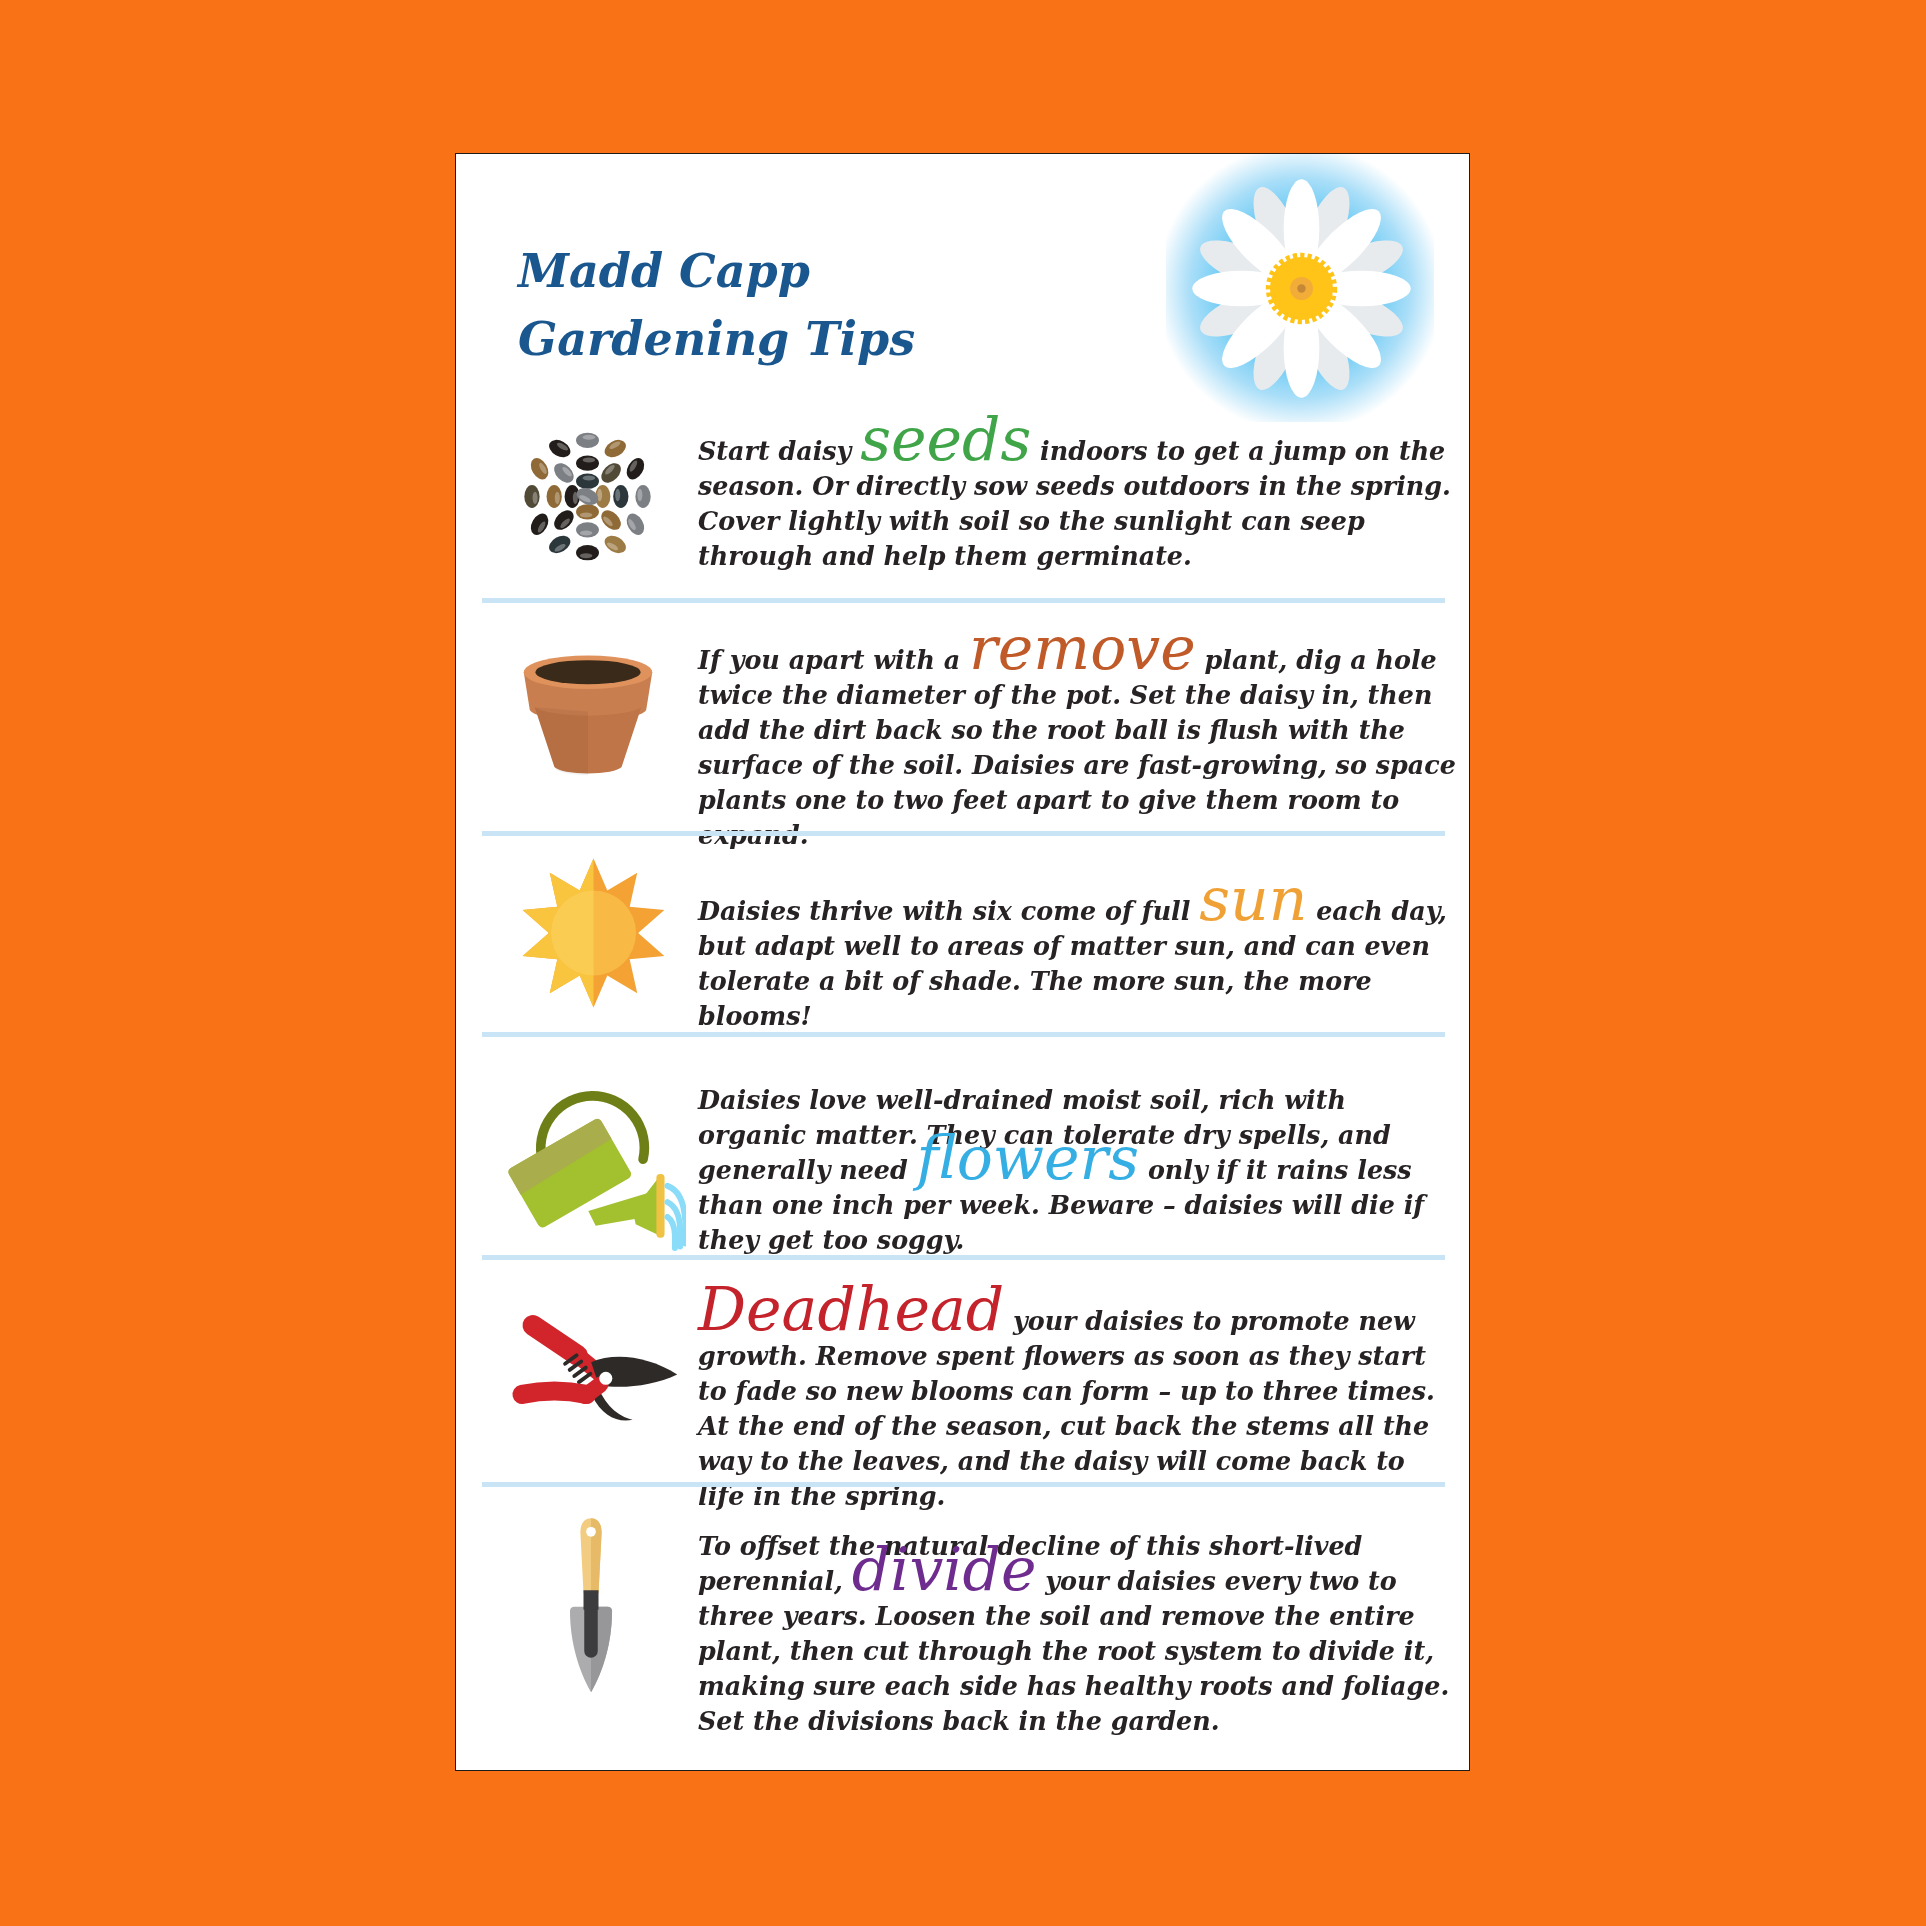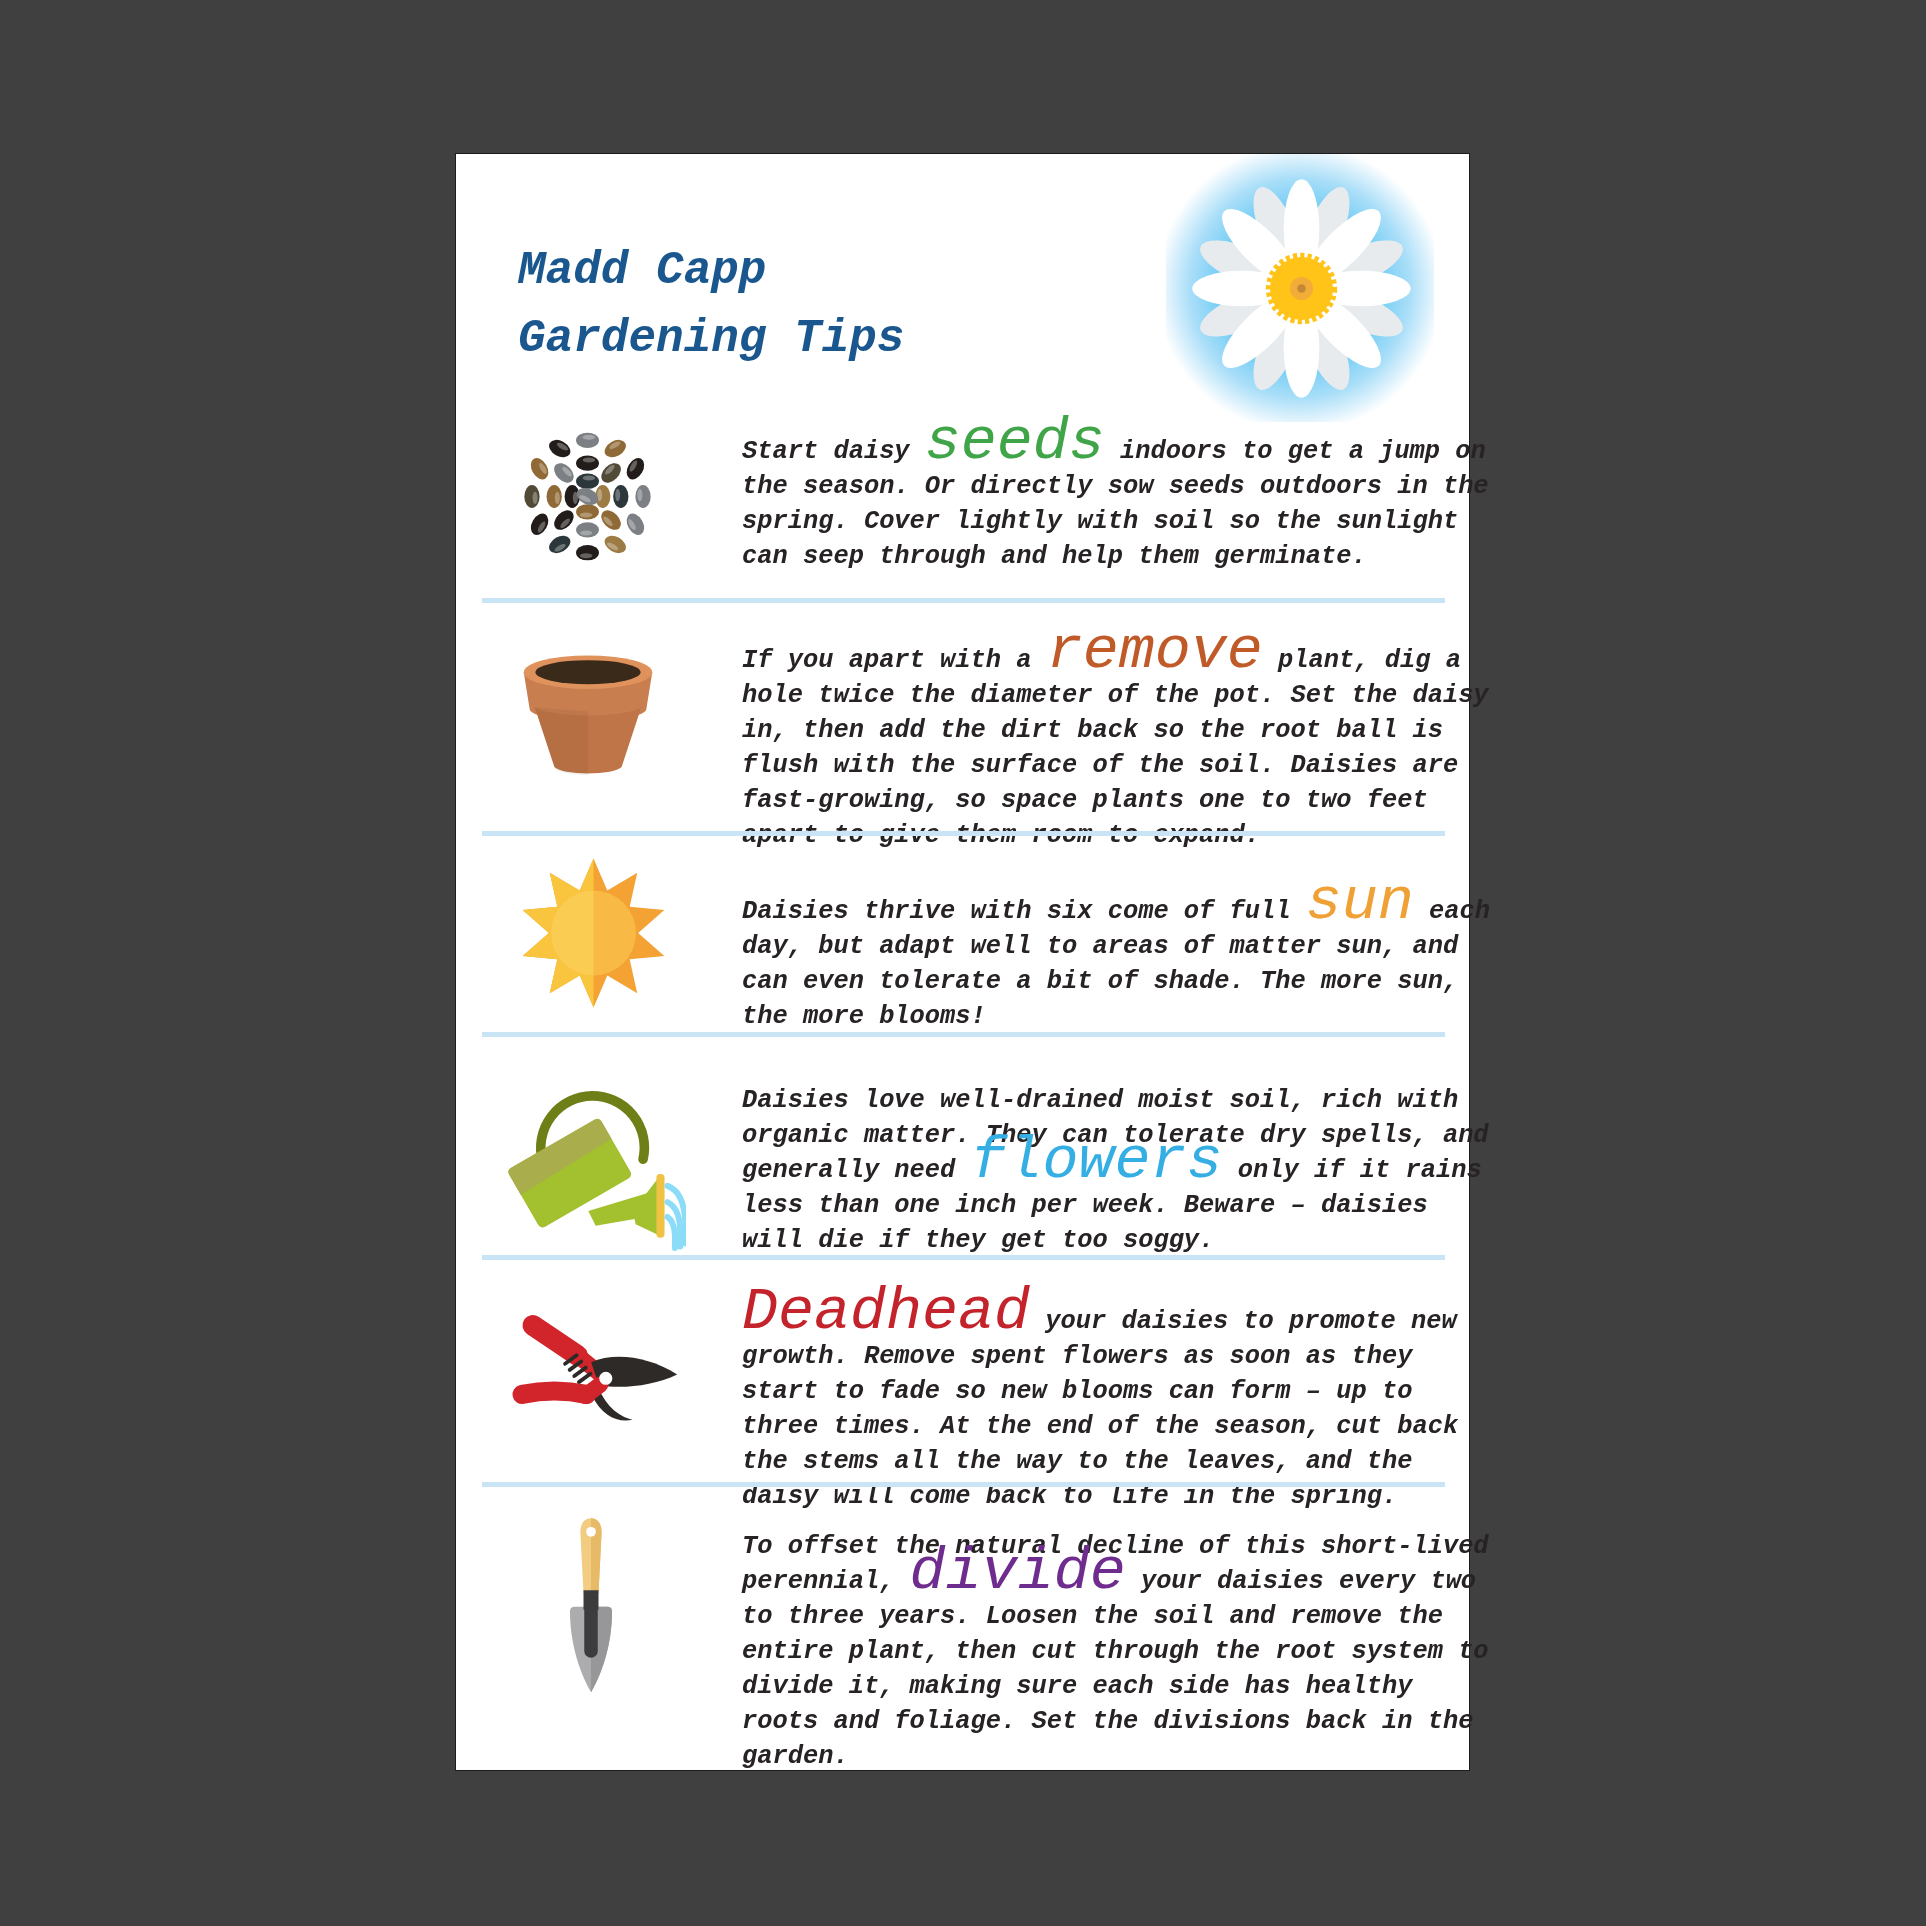--- a/index.html
+++ b/index.html
@@ -1,33 +1,33 @@
 <!DOCTYPE html>
 <html style="font-size:12.3px"><head>
 <meta charset="utf-8">
 <style>
   html,body { margin:0; padding:0; background:#ffffff; }
   body { width:1926px; height:1926px; font-family:"DejaVu Serif","Liberation Serif",serif; }
-  .canvas { position:relative; width:1926px; height:1926px; background:#404040; overflow:hidden;font-family:Liberation Mono, monospace; }
+  .canvas { position:relative; width:1926px; height:1926px; background:#f97316; overflow:hidden; }
 
   .card { position:absolute; left:455px; top:153px; width:1015px; height:1618px;
           background:#ffffff; border:1.5px solid #1c1c1c; box-sizing:border-box; }
 
   
   .brand { position:absolute; left:62px; top:83px; font-style:italic; font-weight:bold;
            font-size:46px; line-height:68px; color:#1A578E; white-space:nowrap; }
   .title { position:absolute; left:356px; top:55px; font-style:italic; font-weight:normal;
            font-size:151px; line-height:154px; color:#C4232B; letter-spacing:-3.1px; white-space:nowrap; }
   .glow  { position:absolute; left:710px; top:0px; width:268px; height:268px;
            background:radial-gradient(circle, #44BEF2 0%, #49C0F2 30%, #A9DEF8 58%, rgba(255,255,255,0) 76%); }
   .daisy-logo { position:absolute; left:730px; top:18.5px; width:231px; height:231px; }
 
   
   .sec-text { position:absolute; left:242px; width:759px; padding-top:26px;
-              font-style:italic; font-weight:bold; font-size:25.4px; line-height:35px; color:#272223;margin-left:44px; }
+              font-style:italic; font-weight:bold; font-size:25.4px; line-height:35px; color:#272223; }
   .kw { font-style:italic; font-weight:normal; font-size:60px; line-height:0; }
 
   .icon { position:absolute; }
   .icon-seeds   { left:62px;  top:271px;  width:139px; height:143px; }
   .icon-pot     { left:59px;  top:496px;  width:146px; height:132px; }
   .icon-sun     { left:52px;  top:701px;  width:171px; height:156px; }
   .icon-can     { left:45px;  top:912px; width:185px; height:185px; }
   .icon-shears  { left:49px;  top:1156px; width:177px; height:119px; }
   .icon-trowel  { left:105px; top:1361px; width:60px;  height:188px; }
 

